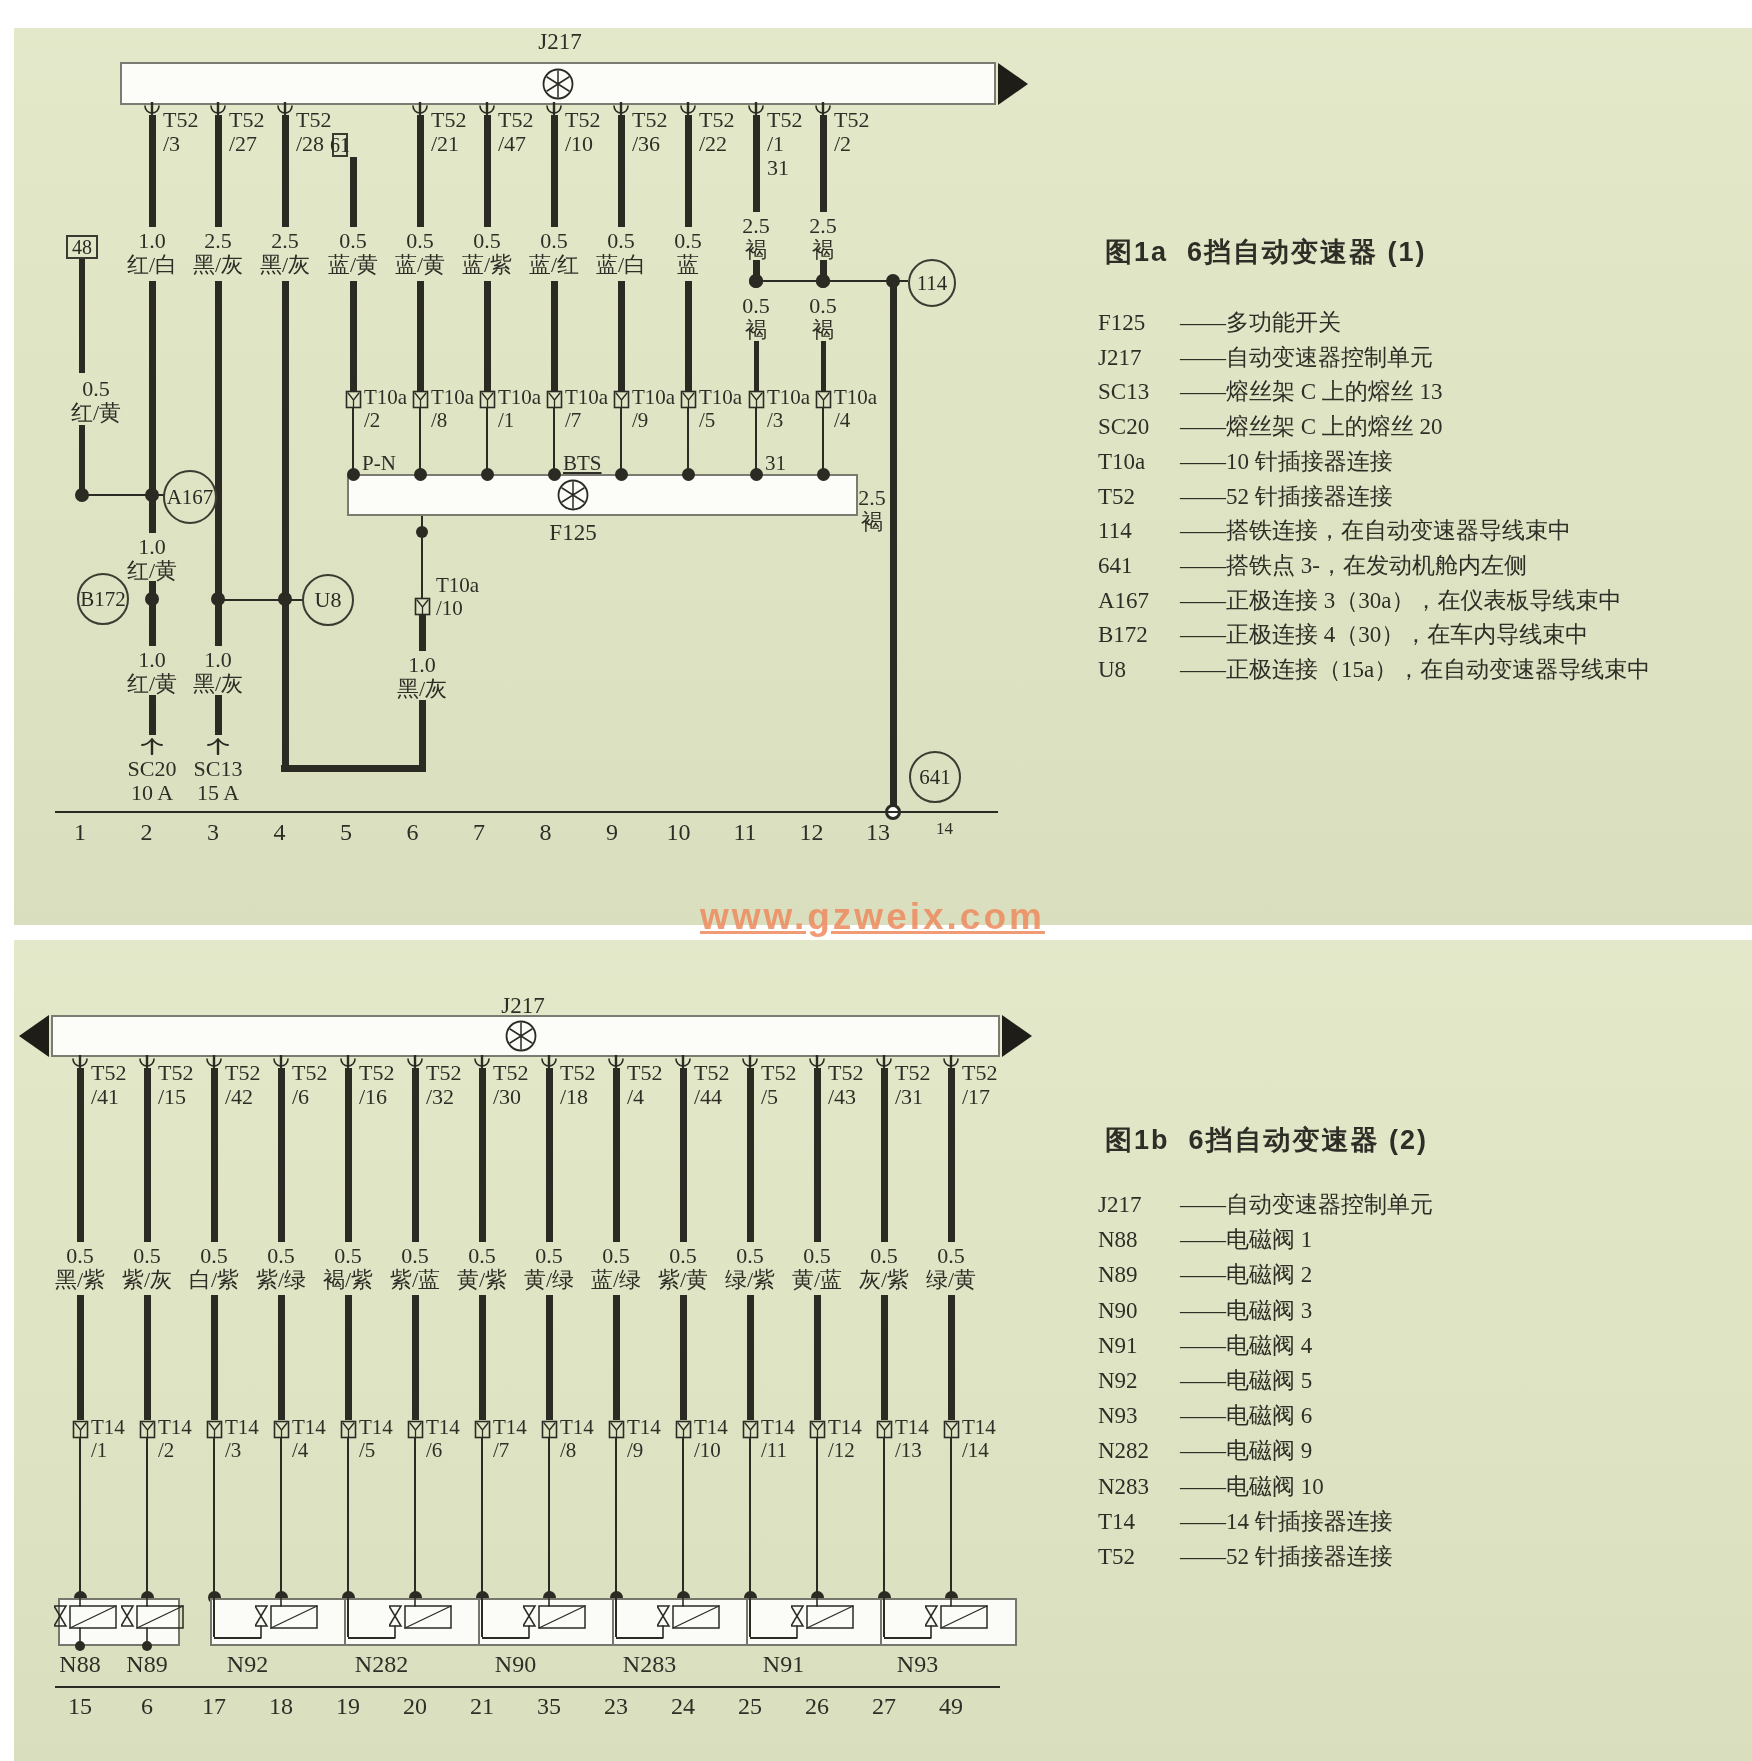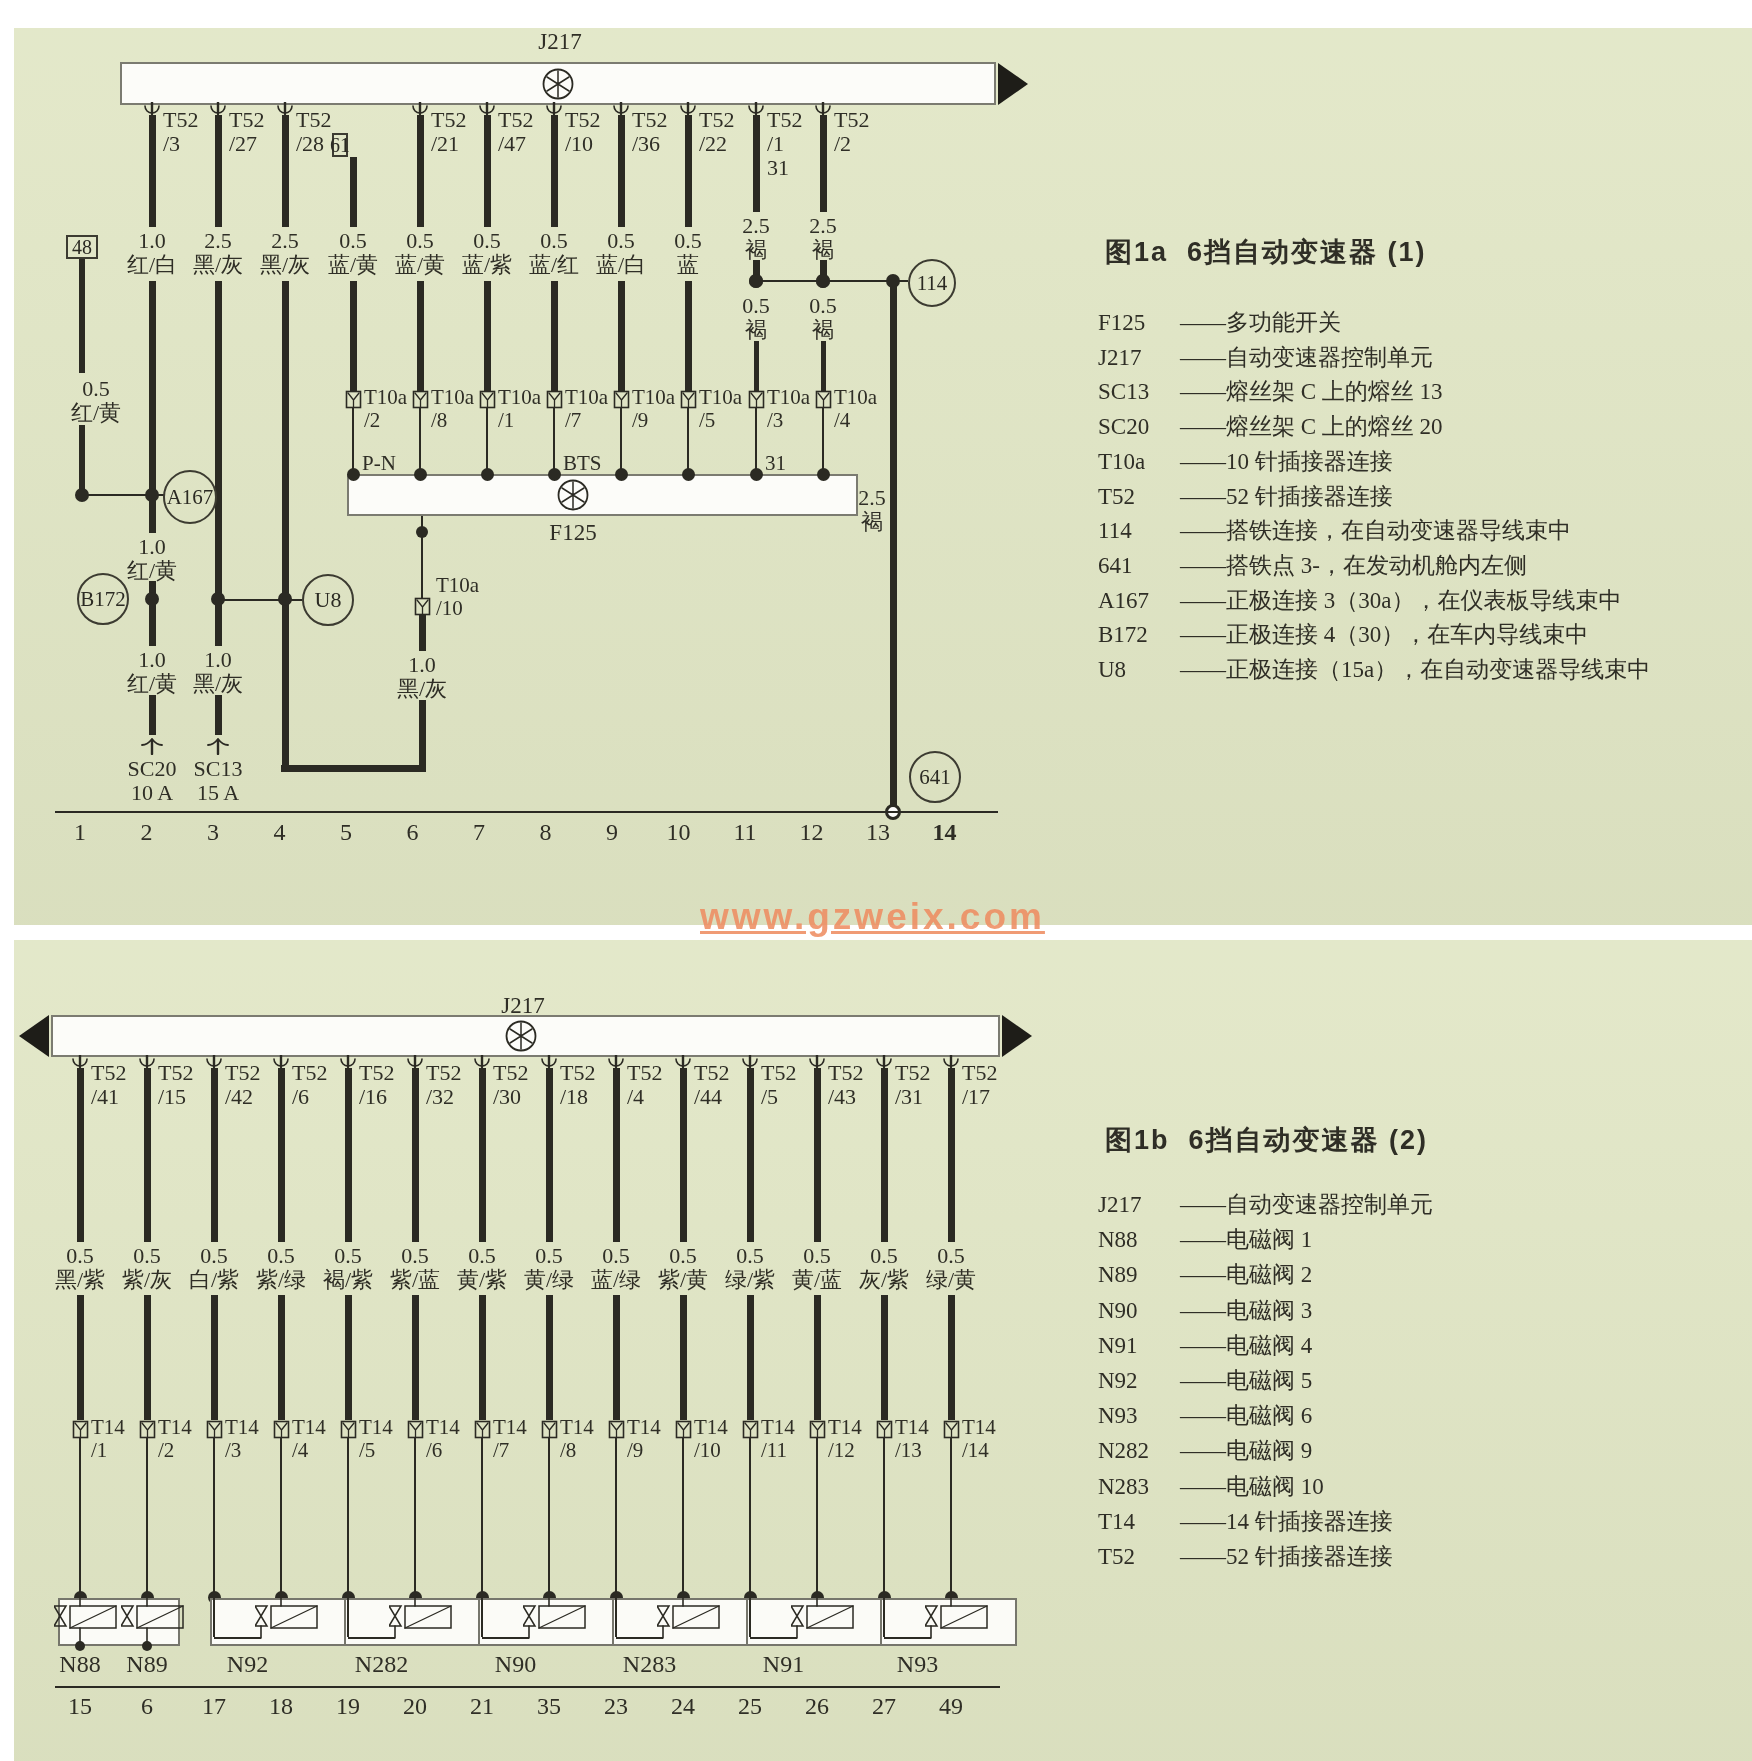--- a/index.html
+++ b/index.html
@@ -214,21 +214,21 @@
     <div class="svgw" style="left: 555px; top: 477px;"><svg width="36" height="36" viewBox="0 0 36 36">
         <circle cx="18" cy="18" r="14.5" stroke="#2b2a23" fill="none" stroke-linecap="round" stroke-width="1.8"></circle>
         <path d="M18,5 V31 M7,11 L29,25 M29,11 L7,25" stroke="#2b2a23" fill="none" stroke-linecap="round" stroke-width="1.5"></path>
       </svg></div>
     <div class="lbl ctr" style="left: 573px; top: 521px; font-size: 23px;">F125</div>
     <div class="ink dot" style="left: 346.5px; top: 467.5px; width: 13px; height: 13px;"></div>
     <div class="lbl" style="left: 362px; top: 452px; font-size: 21px;">P-N</div>
     <div class="ink dot" style="left: 413.5px; top: 467.5px; width: 13px; height: 13px;"></div>
     <div class="ink dot" style="left: 480.5px; top: 467.5px; width: 13px; height: 13px;"></div>
     <div class="ink dot" style="left: 547.5px; top: 467.5px; width: 13px; height: 13px;"></div>
-    <div class="lbl" style="left: 563px; top: 452px; font-size: 21px;">BTS</div>
+    <div class="lbl" style="left: 563px; top: 452px; font-size: 21px; text-decoration: underline;">BTS</div>
     <div class="ink dot" style="left: 614.5px; top: 467.5px; width: 13px; height: 13px;"></div>
     <div class="ink dot" style="left: 681.5px; top: 467.5px; width: 13px; height: 13px;"></div>
     <div class="ink dot" style="left: 749.5px; top: 467.5px; width: 13px; height: 13px;"></div>
     <div class="lbl" style="left: 765px; top: 452px; font-size: 21px;">31</div>
     <div class="ink dot" style="left: 816.5px; top: 467.5px; width: 13px; height: 13px;"></div>
     <div class="ink dot" style="left: 416px; top: 526px; width: 12px; height: 12px;"></div>
     <div class="ink" style="left: 421px; top: 516px; width: 2px; height: 82px;"></div>
     <div class="svgw" style="left: 413.5px; top: 597px;"><svg width="17" height="19" viewBox="0 0 17 19">
         <rect x="1.5" y="1.5" width="14" height="16" stroke="#2b2a23" fill="none" stroke-linecap="round" stroke-width="1.6"></rect>
         <path d="M8.5,10 V17.5 M3,3 L8.5,10 M14,3 L8.5,10" stroke="#2b2a23" fill="none" stroke-linecap="round" stroke-width="1.3"></path>
@@ -296,21 +296,21 @@
     <div class="lbl ctr" style="left: 279.5px; top: 820px; font-size: 24px;">4</div>
     <div class="lbl ctr" style="left: 346px; top: 820px; font-size: 24px;">5</div>
     <div class="lbl ctr" style="left: 412.5px; top: 820px; font-size: 24px;">6</div>
     <div class="lbl ctr" style="left: 479px; top: 820px; font-size: 24px;">7</div>
     <div class="lbl ctr" style="left: 545.5px; top: 820px; font-size: 24px;">8</div>
     <div class="lbl ctr" style="left: 612px; top: 820px; font-size: 24px;">9</div>
     <div class="lbl ctr" style="left: 678.5px; top: 820px; font-size: 24px;">10</div>
     <div class="lbl ctr" style="left: 745px; top: 820px; font-size: 24px;">11</div>
     <div class="lbl ctr" style="left: 811.5px; top: 820px; font-size: 24px;">12</div>
     <div class="lbl ctr" style="left: 878px; top: 820px; font-size: 24px;">13</div>
-    <div class="lbl ctr" style="left: 944.5px; top: 820px; font-size: 24px; font-weight: bold;">14</div>
+    <div class="lbl ctr" style="left: 944.5px; top: 820px; font-size: 17px;">14</div>
     <div class="lbl sans b" style="left: 1105px; top: 238px; font-size: 27px; letter-spacing: 2px;">图1a  6挡自动变速器 (1)</div>
     <div class="lbl" style="left: 1098px; top: 311px; font-size: 23px;">F125</div>
     <div class="lbl" style="left: 1180px; top: 311px; font-size: 23px;">——多功能开关</div>
     <div class="lbl" style="left: 1098px; top: 345.7px; font-size: 23px;">J217</div>
     <div class="lbl" style="left: 1180px; top: 345.7px; font-size: 23px;">——自动变速器控制单元</div>
     <div class="lbl" style="left: 1098px; top: 380.4px; font-size: 23px;">SC13</div>
     <div class="lbl" style="left: 1180px; top: 380.4px; font-size: 23px;">——熔丝架 C 上的熔丝 13</div>
     <div class="lbl" style="left: 1098px; top: 415.1px; font-size: 23px;">SC20</div>
     <div class="lbl" style="left: 1180px; top: 415.1px; font-size: 23px;">——熔丝架 C 上的熔丝 20</div>
     <div class="lbl" style="left: 1098px; top: 449.8px; font-size: 23px;">T10a</div>

